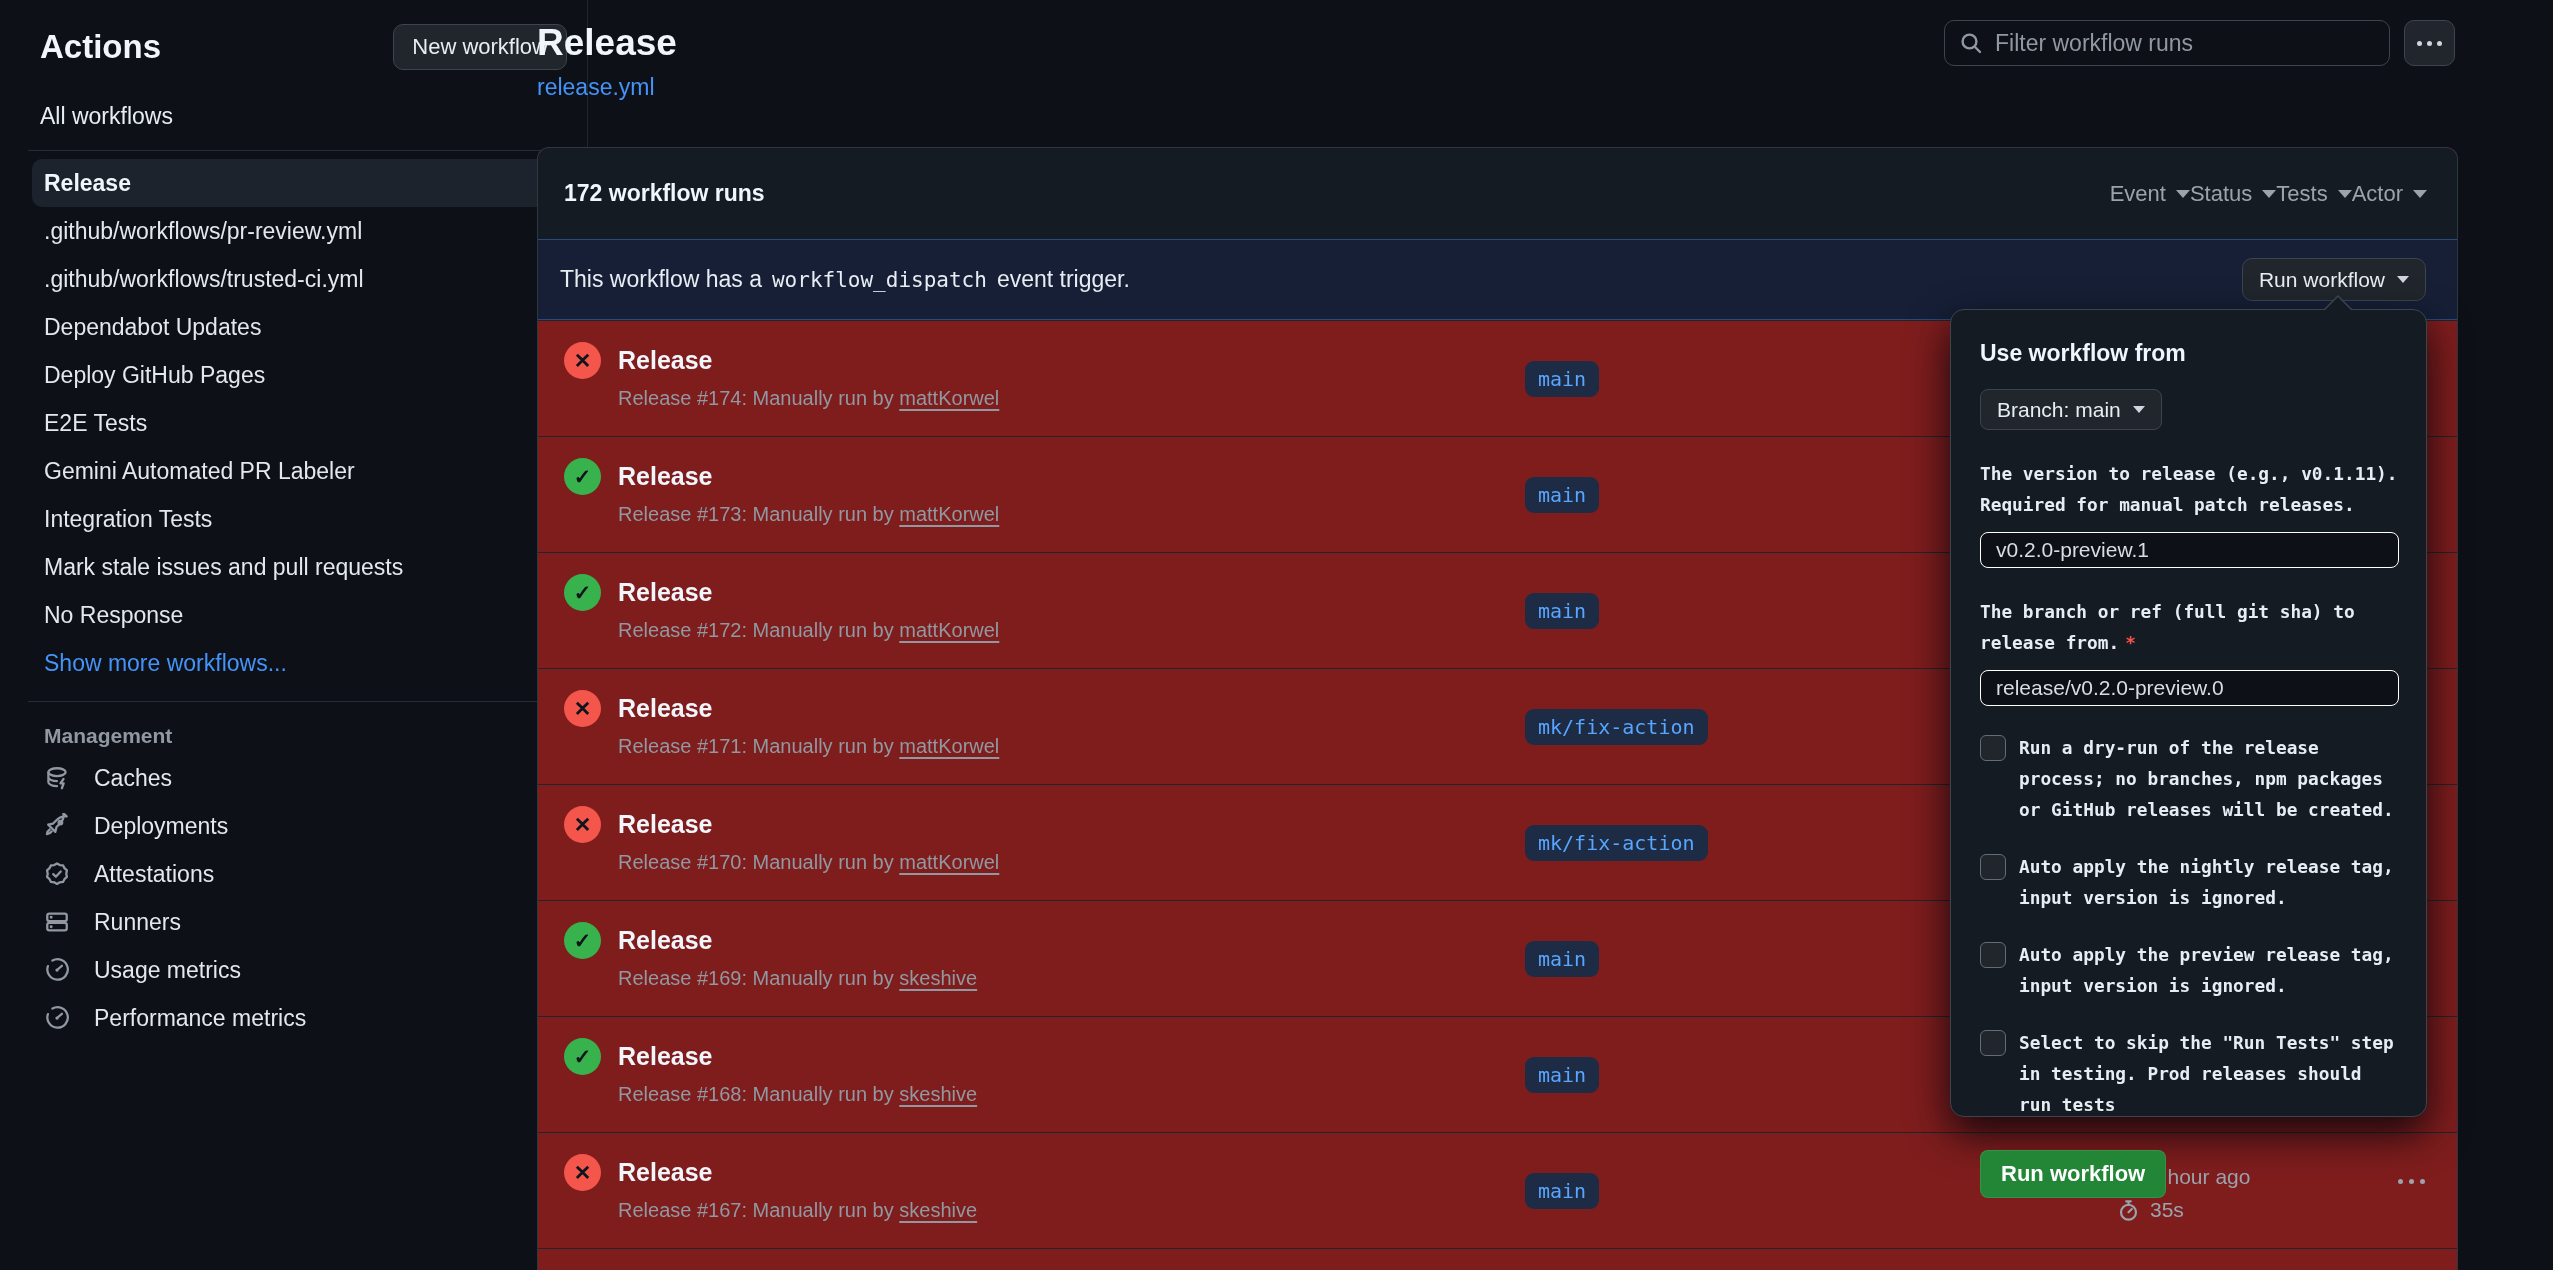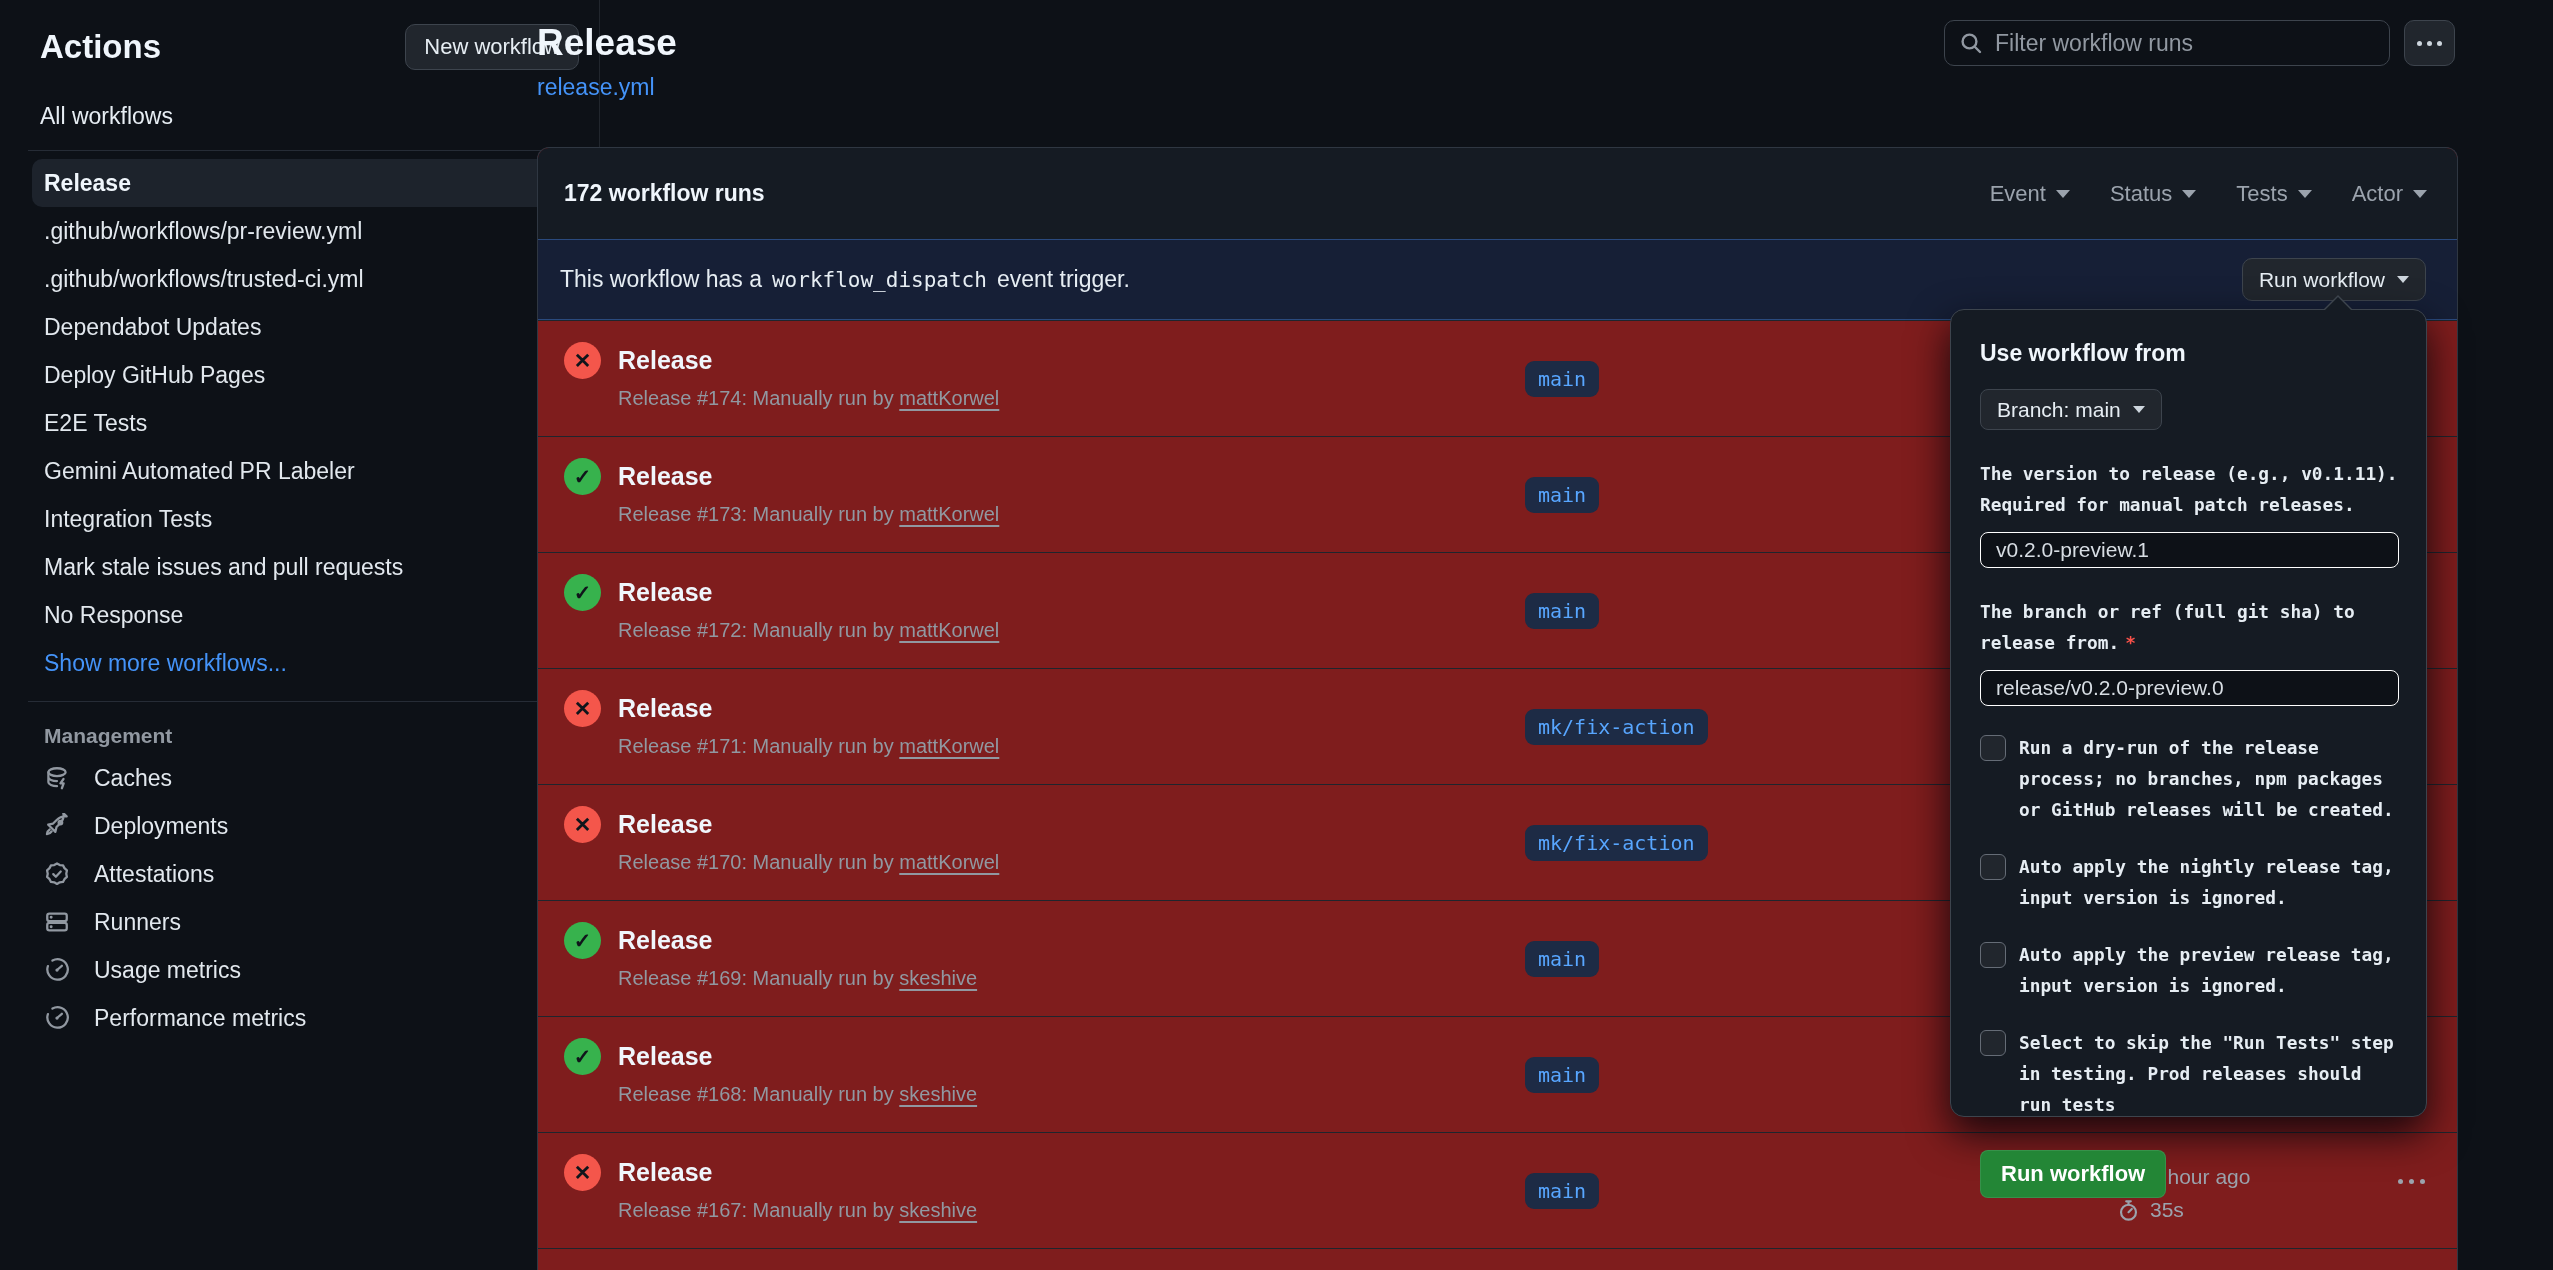--- a/index.html
+++ b/index.html
@@ -6,21 +6,21 @@
   html,body { margin:0; padding:0; }
   body {
     width:2553px; height:1270px; overflow:hidden; position:relative;
     background:#0d1117; color:#f0f6fc;
     font-family:"Liberation Sans", sans-serif;
   }
 
   
   .sidebar{
     position:absolute; left:0; top:0; width:588px; height:1270px;
-    border-right:1px solid #21262d; padding:24px 20px 0 20px;margin-left:12px;
+    border-right:1px solid #21262d; padding:24px 20px 0 32px;
   }
   .sb-head{ display:flex; align-items:center; justify-content:space-between; padding-left:8px; }
   .sb-title{ margin:0; font-size:33px; font-weight:700; color:#f0f6fc; }
   .btn{
     background:#21262d; border:1px solid #3d444d; color:#e6edf3;
     border-radius:10px; font-size:22px; font-weight:500; line-height:1;
     padding:11px 18px; cursor:pointer; font-family:"Liberation Sans", sans-serif;
   }
   .sb-all{ margin:26px 0 0 8px; font-size:23px; color:#e6edf3; height:40px; display:flex; align-items:center; cursor:pointer; }
   .sb-hr{ border:none; border-top:1px solid #262c36; margin:14px -4px 8px -4px; }
@@ -66,21 +66,21 @@
   .runs-box{
     position:absolute; left:537px; top:147px; width:1921px; height:1123px;
     border:1px solid #2f3742; border-bottom:none; border-radius:12px 12px 0 0;
     overflow:hidden; background:#7f1d1d;
   }
   .runs-head{
     height:91px; background:#151b23; display:flex; align-items:center;
     padding:0 30px 0 26px;
   }
   .runs-count{ font-size:23px; font-weight:700; color:#f0f6fc; }
-  .filters{ margin-left:auto; display:flex; gap:40px; }
+  .filters{ margin-left:auto; display:flex; }
   .filter{
     background:none; border:none; color:#9ba3ad; font-size:22px; cursor:pointer;
     display:flex; align-items:center; gap:10px; font-family:"Liberation Sans", sans-serif; padding:0;
   }
   .caret{ width:0; height:0; border-left:7px solid transparent; border-right:7px solid transparent; border-top:8px solid #9ba3ad; display:inline-block; }
   .banner{
     height:81px; background:#161f36; border-top:1px solid #2a4a7e; border-bottom:1px solid #2a4a7e;
     display:flex; align-items:center; padding:0 31px 0 22px; font-size:23px; color:#e6edf3;
   }
   .banner code{ font-family:"DejaVu Sans Mono", monospace; font-size:21px; margin:0 10px; color:#e6edf3; }

